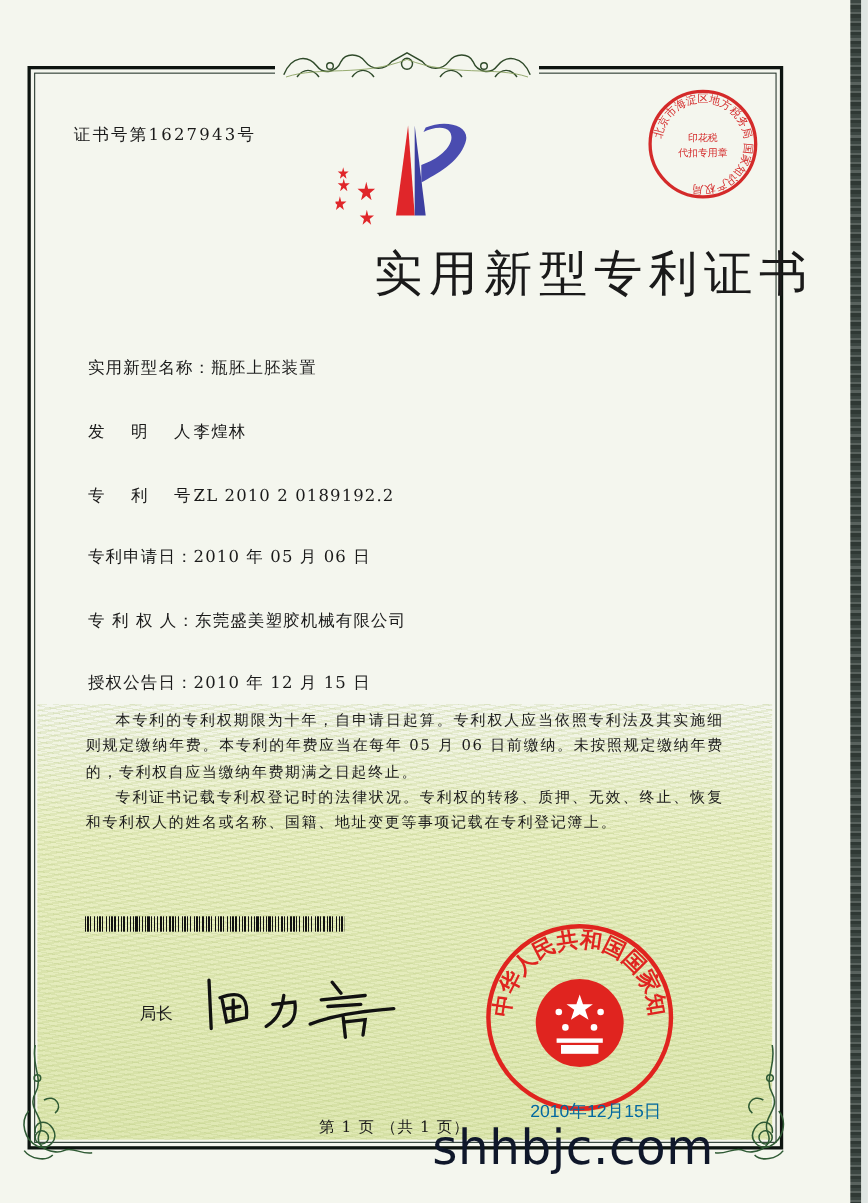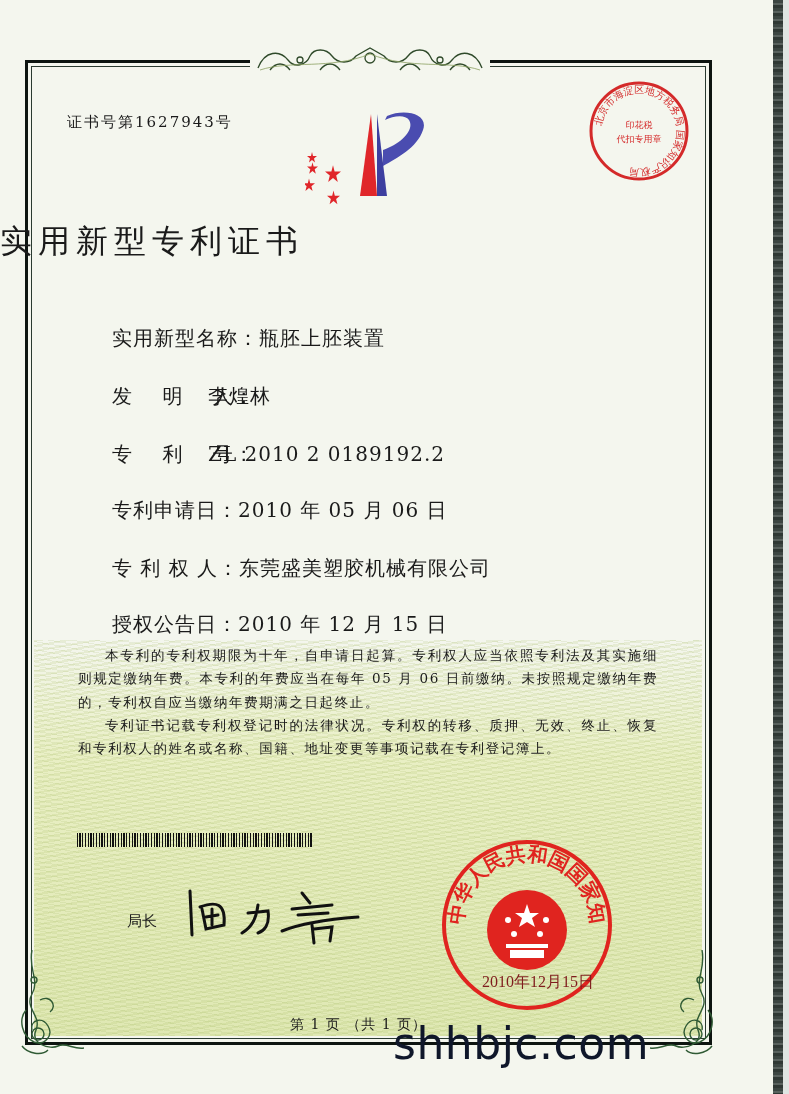--- a/index.html
+++ b/index.html
@@ -24,37 +24,37 @@
     background:
       repeating-linear-gradient(170deg, rgba(170,190,100,0.18) 0 2px, rgba(255,255,255,0) 2px 5px),
       repeating-linear-gradient(10deg, rgba(150,175,90,0.15) 0 1px, rgba(255,255,255,0) 1px 4px),
       linear-gradient(180deg, rgba(240,245,215,0) 0%, #e9efc4 30%, #dfe8b3 100%);
   }
   .ornament-top { position:absolute; left:250px; top:40px; width:240px; height:36px; }
   .ornament-corner { position:absolute; width:70px; height:110px; }
 
   .cert-no { position:absolute; left:67px; top:113px; font-size:15px; letter-spacing:2px; }
   .logo { position:absolute; left:305px; top:110px; width:140px; height:100px; }
-  .title { position:absolute; left:0; width:740px; top:220px; text-align:left;
-    font-size:32px; letter-spacing:6px; font-family:"DejaVu Serif", serif; font-weight:normal; }
+  .title { position:absolute; left:0; width:740px; top:220px; text-align:right;
+    font-size:44px; letter-spacing:6px; font-family:"DejaVu Serif", serif; font-weight:normal; }
 
-  .field { position:absolute; left:80px; font-size:20px; letter-spacing:1px; white-space:pre;margin-left:32px; }
+  .field { position:absolute; left:80px; font-size:15px; letter-spacing:1px; white-space:pre; }
   .field .lbl { display:inline-block; }
   .body-text { position:absolute; left:78px; width:580px; top:644px; font-size:13.5px;
     line-height:23.3px; letter-spacing:1.6px; text-align:justify; }
   .body-text p { margin:0; text-indent:2em; }
 
   .barcode { position:absolute; left:77px; top:833px; width:236px; height:14px;
     background:repeating-linear-gradient(90deg,#111 0 1px,transparent 1px 2px,#111 2px 4px,transparent 4px 5px,#111 5px 6px,transparent 6px 8px,#111 8px 9px,transparent 9px 11px); }
   .director { position:absolute; left:127px; top:912px; font-size:15px; font-family:"DejaVu Sans", sans-serif; }
   .signature { position:absolute; left:182px; top:885px; width:180px; height:60px; }
 
   .stamp-small { position:absolute; left:588px; top:80px; width:102px; height:102px; }
   .stamp-big { position:absolute; left:440px; top:838px; width:174px; height:174px; }
-  .grant-date { position:absolute; left:482px; top:972px; font-size:16px; font-family:Liberation Serif, serif; color:#7f1d1d; }
+  .grant-date { position:absolute; left:482px; top:1000px; font-size:16px; font-family:Liberation Sans, sans-serif; color:#0369a1; }
   .page-no { position:absolute; left:290px; top:1016px; font-size:14px; letter-spacing:1px; }
   .watermark { position:absolute; left:393px; top:1022px; font-family:"DejaVu Sans", "Liberation Sans", sans-serif;
     font-size:44px; color:#0f172a; letter-spacing:0.5px; line-height:1; }
 </style>
 </head>
 <body>
 
 <div class="scan-edge"></div>
 <div class="scan-edge-light"></div>
 

